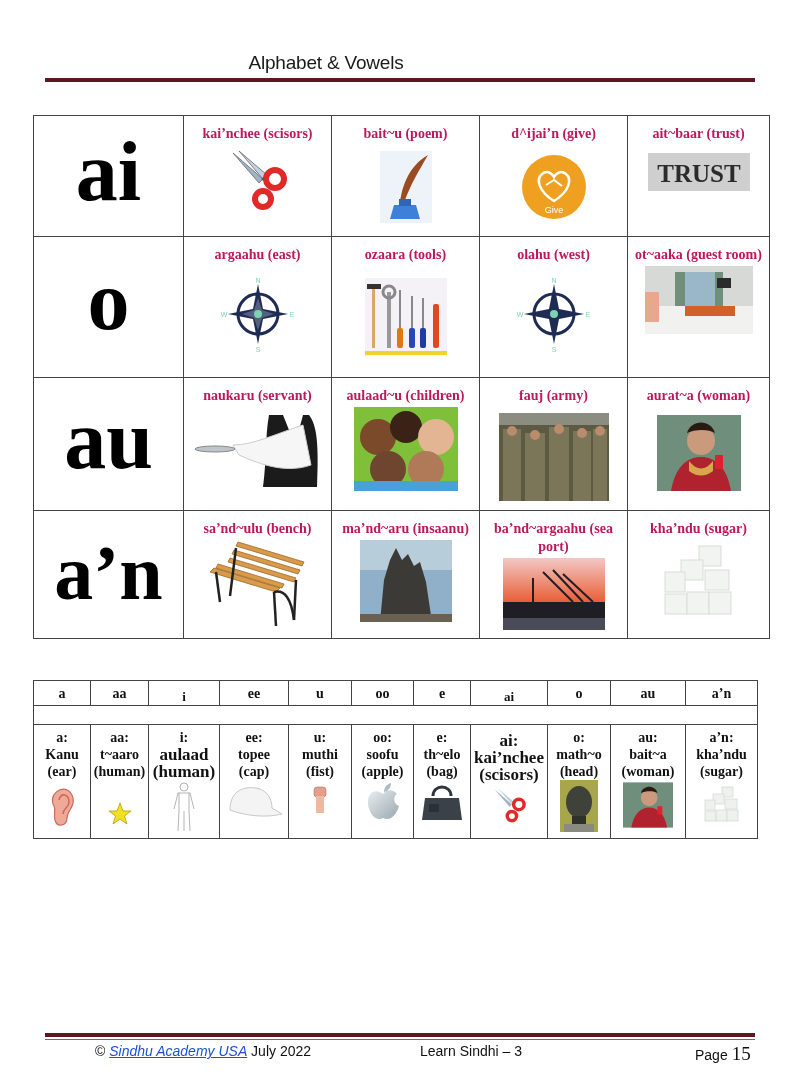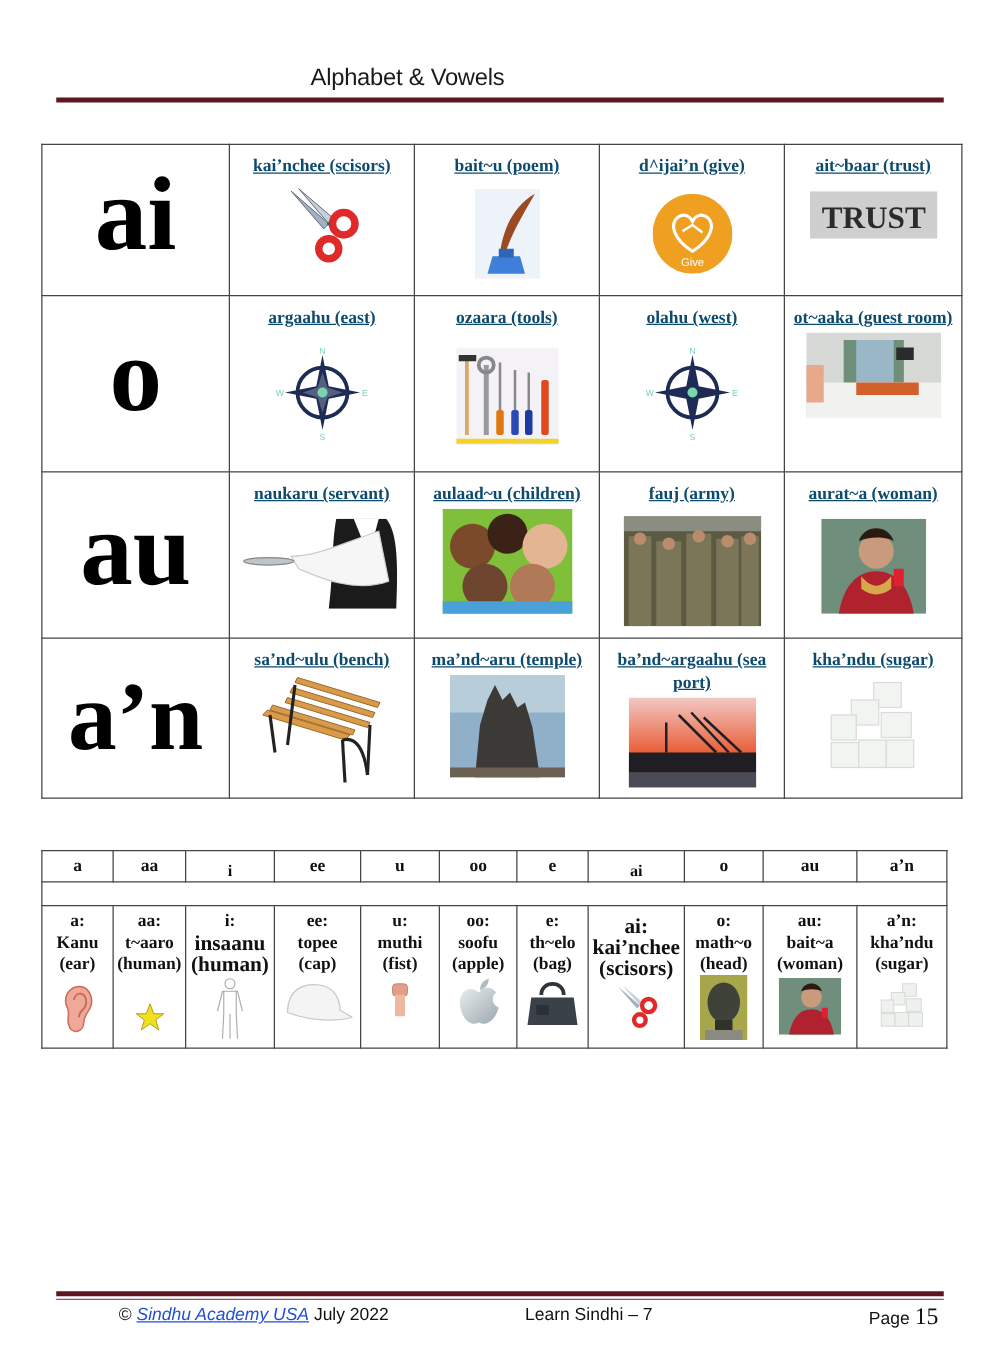--- a/index.html
+++ b/index.html
@@ -22,21 +22,21 @@
   }
   .vowel-table td {
     border: 1.5px solid #444; vertical-align: top; text-align: center; padding: 0;
   }
   .vowel-table td.letter-cell {
     vertical-align: middle; font-family: "Liberation Serif", serif; font-weight: bold;
     color: #000; line-height: 1;
   }
   .word-label {
     display: block; font-weight: bold; font-size: 14px; line-height: 18px;
-    padding: 9px 6px 0 6px; color: #0c4a6e; text-decoration: underline;
+    padding: 9px 6px 0 6px; color: #be185d;
   }
   .pic { display: block; margin: 6px auto 0 auto; position: relative; }
 
   
   .combo-table {
     position: absolute; left: 33px; top: 680px; width: 724px;
     border-collapse: collapse; table-layout: fixed;
   }
   .combo-table td {
     border: 1.5px solid #444; text-align: center; font-weight: bold; font-size: 14px;
@@ -247,21 +247,21 @@
         <g stroke="#222" stroke-width="2.5" fill="none">
           <path d="M6 32 L10 62"></path>
               <path d="M64 52 L66 86"></path>
               <path d="M26 8 L20 56"></path>
               <path d="M86 40 L84 80"></path>
           <path d="M64 52 Q80 48 84 80"></path>
         </g>
       </svg>
     </td>
     <td>
-      <span class="word-label">ma’nd~aru (temple)</span>
+      <span class="word-label">ma’nd~aru (insaanu)</span>
       <svg class="pic" width="92" height="82" viewBox="0 0 92 82" style="margin-top:2px">
         <rect width="92" height="82" fill="#8fb0c8"></rect>
         <rect y="0" width="92" height="30" fill="#b8cdda"></rect>
         <path d="M20 82 L24 40 L30 20 L36 8 L42 20 L48 14 L54 26 L60 22 L66 42 L72 82 Z" fill="#3c3a36"></path>
         <rect x="0" y="74" width="92" height="8" fill="#6b6152"></rect>
       </svg>
     </td>
     <td>
       <span class="word-label">ba’nd~argaahu (sea port)</span>
       <svg class="pic" width="102" height="72" viewBox="0 0 102 72" style="margin-top:2px">
@@ -345,21 +345,21 @@
     <td>
       <div>aa:</div>
       <div>t~aaro</div>
       <div>(human)</div>
       <svg width="24" height="24" viewBox="0 0 24 24" style="display:block;margin:22px auto 0">
         <path d="M12 1 L15 9 L23 9 L16.5 14 L19 22 L12 17 L5 22 L7.5 14 L1 9 L9 9 Z" fill="#f2e020" stroke="#b0a010" stroke-width="0.8"></path>
       </svg>
     </td>
     <td>
       <div>i:</div>
-      <div class="small-label">insaanu</div>
+      <div class="small-label">aulaad</div>
       <div class="small-label">(human)</div>
       <svg width="30" height="50" viewBox="0 0 30 50" style="display:block;margin:2px auto 0">
         <g fill="none" stroke="#aaa" stroke-width="0.9">
           <circle cx="15" cy="5" r="4"></circle>
           <path d="M9 11 h12 l4 16 M9 11 l-4 16 M10 11 v18 l-1 20 M20 11 v18 l1 20 M15 29 v20"></path>
         </g>
       </svg>
     </td>
     <td>
       <div>ee:</div>
@@ -458,17 +458,17 @@
   </table>
 
 <div class="footer-rule-top"></div>
 <div class="footer-rule-bot"></div>
 <div class="footer">
   <span class="copy">
     <span>©</span>
     <a>Sindhu Academy USA</a>
     <span>July 2022</span>
   </span>
-  <span class="center">Learn Sindhi – 7</span>
+  <span class="center">Learn Sindhi – 3</span>
   <span class="page">
     <span>Page</span><span class="num">15</span>
   </span>
 </div>
 
 </body></html>

